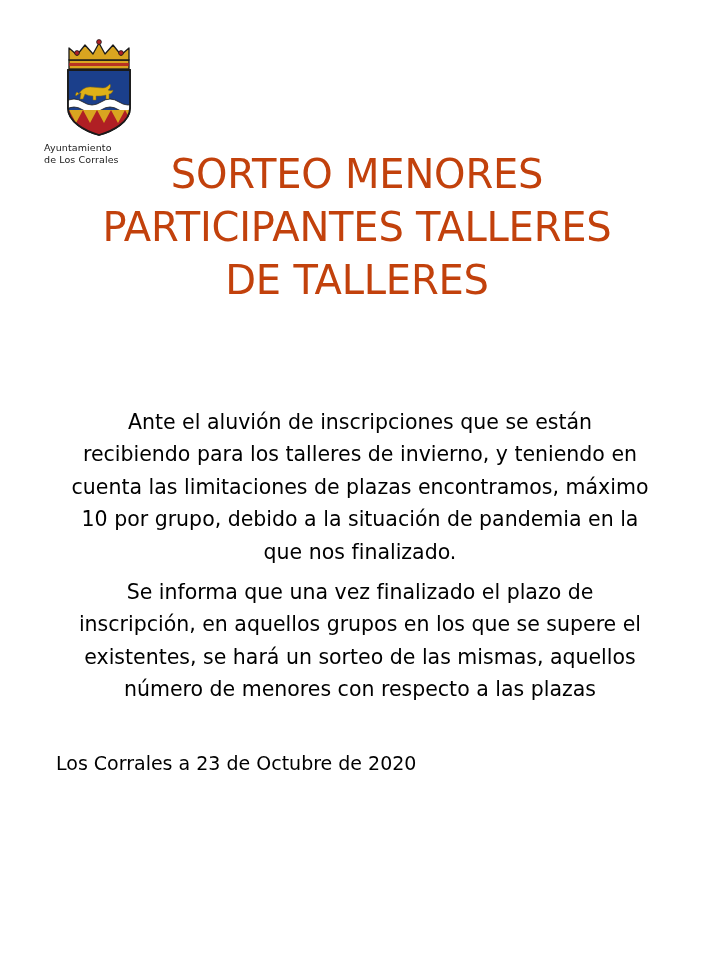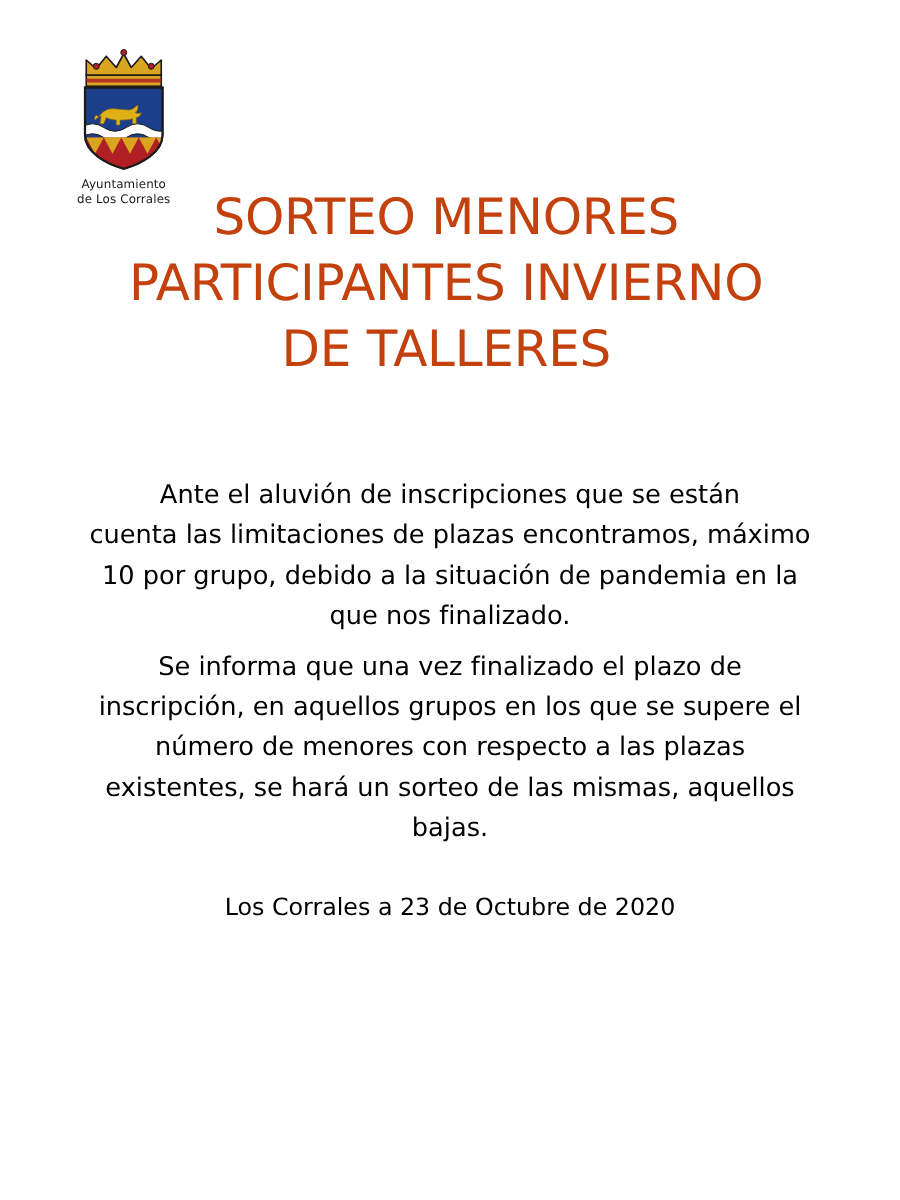--- a/index.html
+++ b/index.html
@@ -21,21 +21,21 @@
     height: 960px;
     box-sizing: border-box;
   }
 
   
   .crest-block {
     position: absolute;
     left: 44px;
     top: 30px;
     width: 110px;
-    text-align: center;
+    text-align: left;
   }
   .crest {
     width: 88px;
     height: 108px;
     margin: 0 auto;
     position: relative;
   }
   .crest svg {
     display: block;
     width: 88px;
@@ -66,37 +66,37 @@
     font-family: "DejaVu Sans", sans-serif;
     color: #c2410c;
     letter-spacing: -0.2px;
   }
   .title .tline { display: block; white-space: nowrap; }
 
   
   .body-text {
     position: absolute;
     left: 56px;
-    top: 379px;
+    top: 406px;
     width: 608px;
     text-align: center;
     font-size: 20.5px;
     line-height: 1.58;
     font-family: "DejaVu Sans", sans-serif;
     color: #000000;
   }
   .para {
     margin: 0 0 8px 0;
     text-align: center;
   }
   .para-line { display: block; white-space: nowrap; }
 
   .signature {
-    margin-top: 34px;
-    text-align: center;
+    margin-top: 44px;
+    text-align: left;
     font-size: 19px;
     line-height: 1.5;
   }
 </style>
 </head>
 <body>
 
 <div class="page">
 
   <div class="crest-block">
@@ -141,37 +141,37 @@
       </svg>
     </div>
     <div class="crest-caption">
       <span>Ayuntamiento</span>
       <span>de Los Corrales</span>
     </div>
   </div>
 
   <div class="title">
     <span class="tline">SORTEO MENORES</span>
-    <span class="tline">PARTICIPANTES INVIERNO</span>
+    <span class="tline">PARTICIPANTES TALLERES</span>
     <span class="tline">DE TALLERES</span>
   </div>
 
   <div class="body-text">
 
     <p class="para">
       <span class="para-line">Ante el aluvión de inscripciones que se están</span>
+      <span class="para-line">recibiendo para los talleres de invierno, y teniendo en</span>
       <span class="para-line">cuenta las limitaciones de plazas encontramos, máximo</span>
       <span class="para-line">10 por grupo, debido a la situación de pandemia en la</span>
       <span class="para-line">que nos finalizado.</span>
     </p>
 
     <p class="para">
       <span class="para-line">Se informa que una vez finalizado el plazo de</span>
       <span class="para-line">inscripción, en aquellos grupos en los que se supere el</span>
+      <span class="para-line">existentes, se hará un sorteo de las mismas, aquellos</span>
       <span class="para-line">número de menores con respecto a las plazas</span>
-      <span class="para-line">existentes, se hará un sorteo de las mismas, aquellos</span>
-      <span class="para-line">bajas.</span>
     </p>
 
     <div class="signature">Los Corrales a 23 de Octubre de 2020</div>
   </div>
 
 </div>
 
 </body></html>

